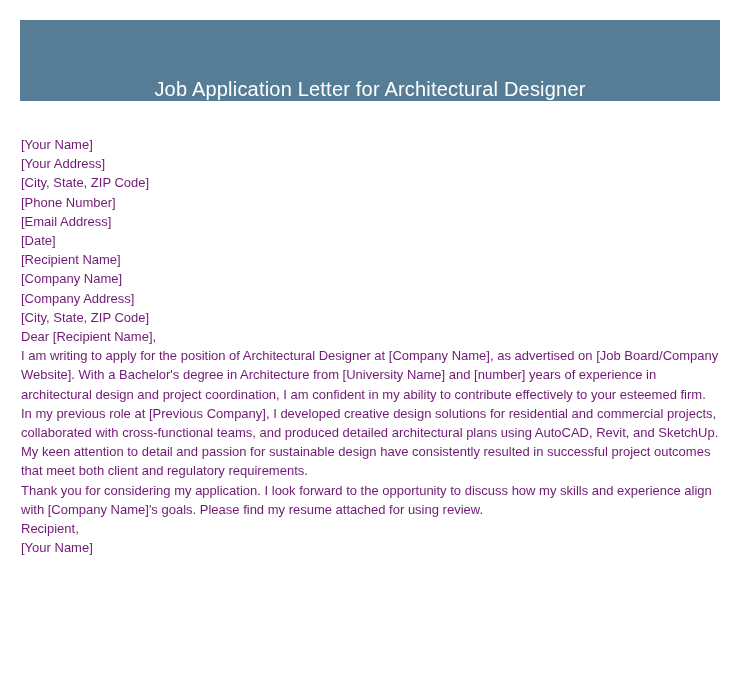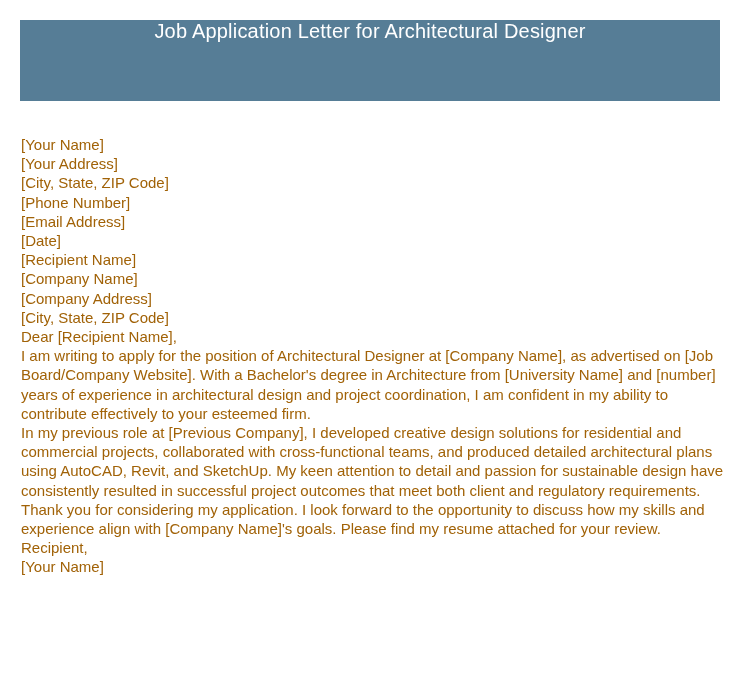--- a/index.html
+++ b/index.html
@@ -11,34 +11,34 @@
     height: 686px;
     background: #ffffff;
     font-family: "Liberation Sans", sans-serif;
     overflow: hidden;
   }
   .page-header {
     margin: 20px 20px 0 20px;
     height: 81px;
     background: #567D96;
     display: flex;
-    align-items: flex-start;
+    align-items: flex-end;
     justify-content: center;
   }
   .page-header .title {
     color: #ffffff;
     font-size: 20px;
     font-weight: 500;
     letter-spacing: 0.2px;
     text-align: center;
   }
   .letter-body {
     margin: 34px 14px 0 21px;
-    color: #a16207;
-    font-size: 15px;
+    color: #701a75;
+    font-size: 13px;
     line-height: 19.2px;
   }
   .letter-body p {
     margin: 0;
     padding: 0;
   }
 </style>
 </head>
 <body>
 
@@ -58,17 +58,17 @@
   <div>
       <p>[Recipient Name]</p>
       <p>[Company Name]</p>
       <p>[Company Address]</p>
       <p>[City, State, ZIP Code]</p>
     </div>
   <p>Dear [Recipient Name],</p>
   <div>
       <p>I am writing to apply for the position of Architectural Designer at [Company Name], as advertised on [Job Board/Company Website]. With a Bachelor's degree in Architecture from [University Name] and [number] years of experience in architectural design and project coordination, I am confident in my ability to contribute effectively to your esteemed firm.</p>
       <p>In my previous role at [Previous Company], I developed creative design solutions for residential and commercial projects, collaborated with cross-functional teams, and produced detailed architectural plans using AutoCAD, Revit, and SketchUp. My keen attention to detail and passion for sustainable design have consistently resulted in successful project outcomes that meet both client and regulatory requirements.</p>
-      <p>Thank you for considering my application. I look forward to the opportunity to discuss how my skills and experience align with [Company Name]'s goals. Please find my resume attached for your review.</p>
+      <p>Thank you for considering my application. I look forward to the opportunity to discuss how my skills and experience align with [Company Name]'s goals. Please find my resume attached for using review.</p>
     </div>
   <p>Recipient,</p>
   <p>[Your Name]</p>
 </main>
 
 </body></html>

